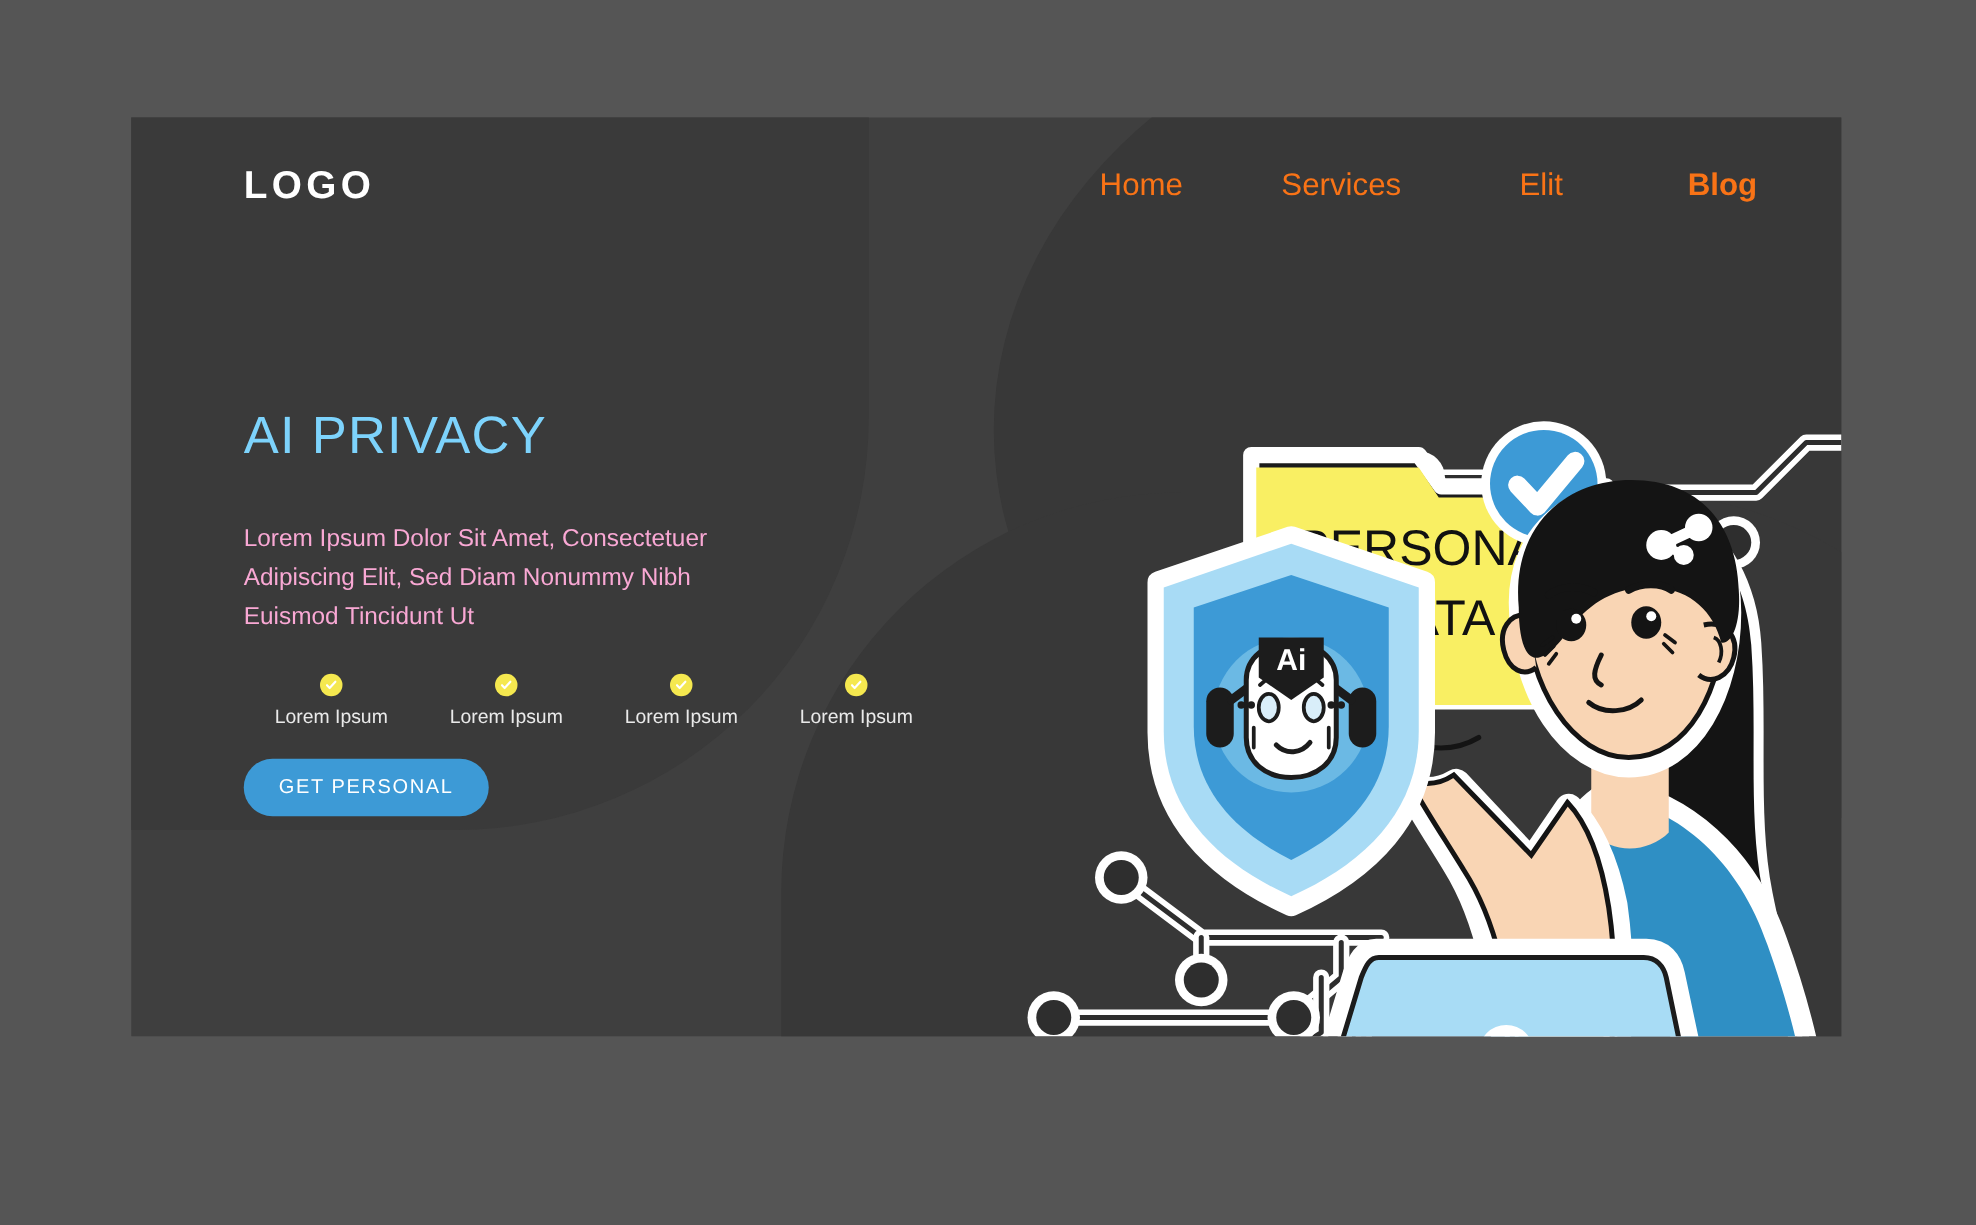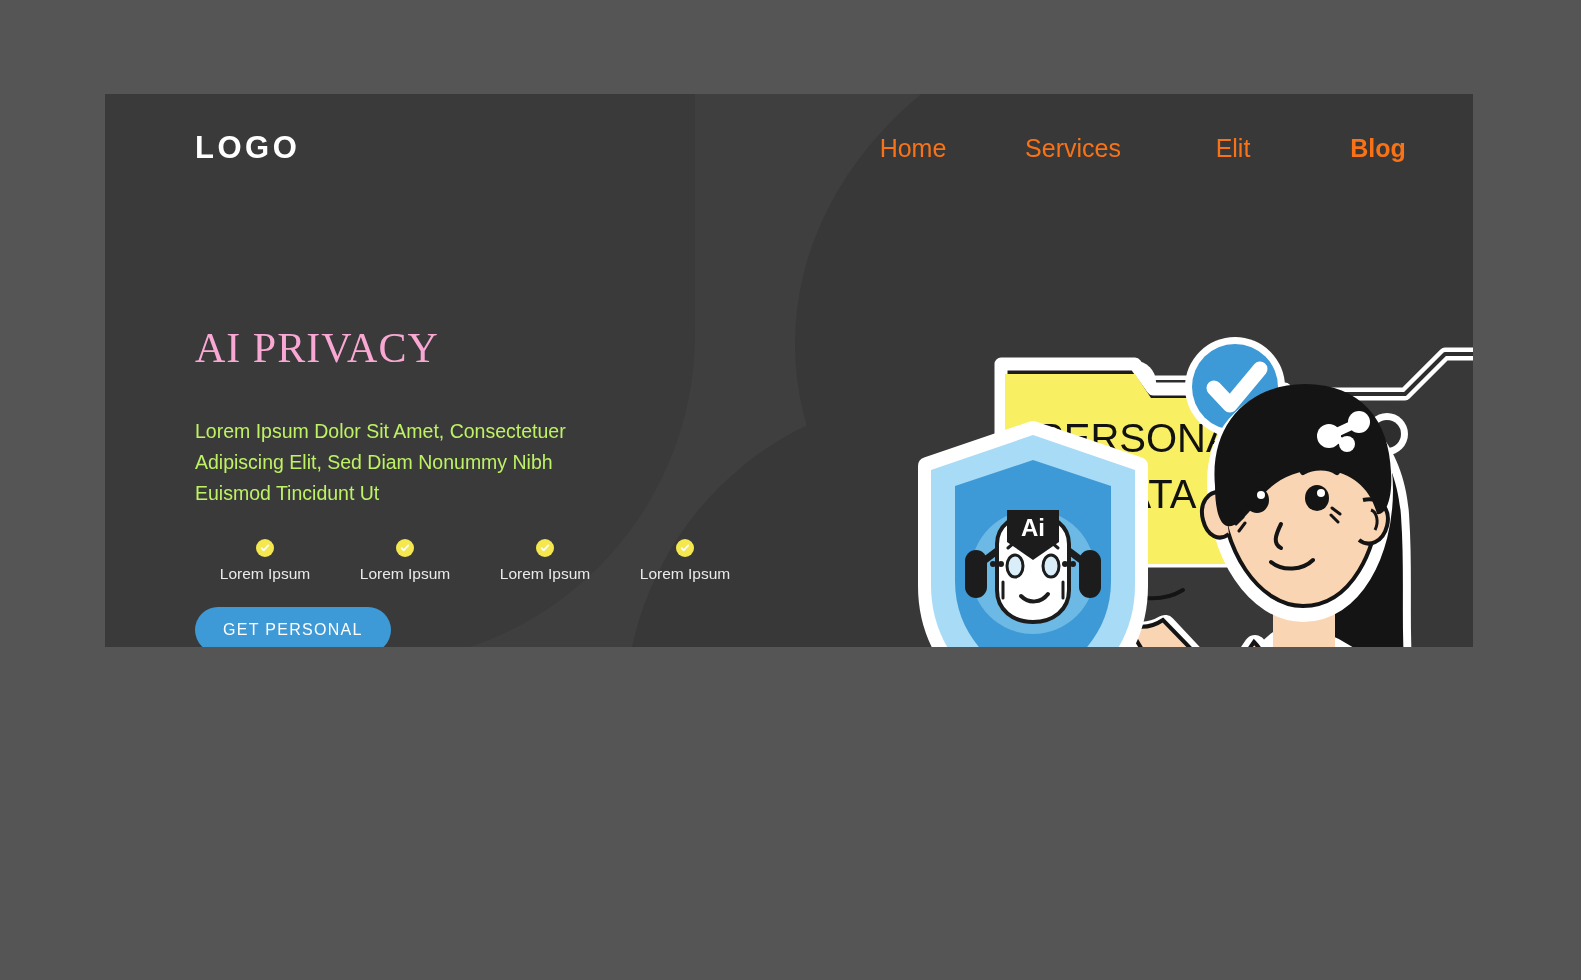--- a/index.html
+++ b/index.html
@@ -10,21 +10,21 @@
     font-family:"Liberation Sans", sans-serif;
     overflow:hidden;
     position:relative;
   }
   .stage{position:absolute;left:0;top:0;width:1581px;height:980px;}
 
   
   .card{
     position:absolute;
     left:105px;top:94px;
-    width:1368px;height:553px;
+    width:1368px;height:735px;
     background:#3f3f3f;
     overflow:hidden;
   }
   
   .blob-a{
     position:absolute;
     left:690px;top:-110px;
     width:900px;height:720px;
     background:#383838;
     border-radius:50%;
@@ -66,29 +66,29 @@
     padding:0 0;
     display:inline-block;
     text-align:center;
   }
   .nav-item{width:160px;text-align:center;}
   .nav-item.last{width:130px;font-weight:bold;}
 
   
   .content{position:absolute;left:90px;top:230px;width:560px;z-index:40;}
   .headline{
-    color:#f9a8d4;
+    color:#7dd3fc;
     font-size:42px;
     letter-spacing:1px;
     font-weight:400;
     margin:0 0 44px 0;
-    font-family:Liberation Serif, serif;
+    font-family:Liberation Sans, sans-serif;
   }
   .lead{
-    color:#bef264;
+    color:#f9a8d4;
     font-size:19.5px;
     line-height:31px;
     margin:0 0 30px 0;
     width:420px;
   }
   .bullets{
     display:flex;align-items:center;gap:0;
     margin:0 0 24px 0;
   }
   .bullet{display:flex;align-items:center;gap:8px;width:145px;flex-direction:column;}

